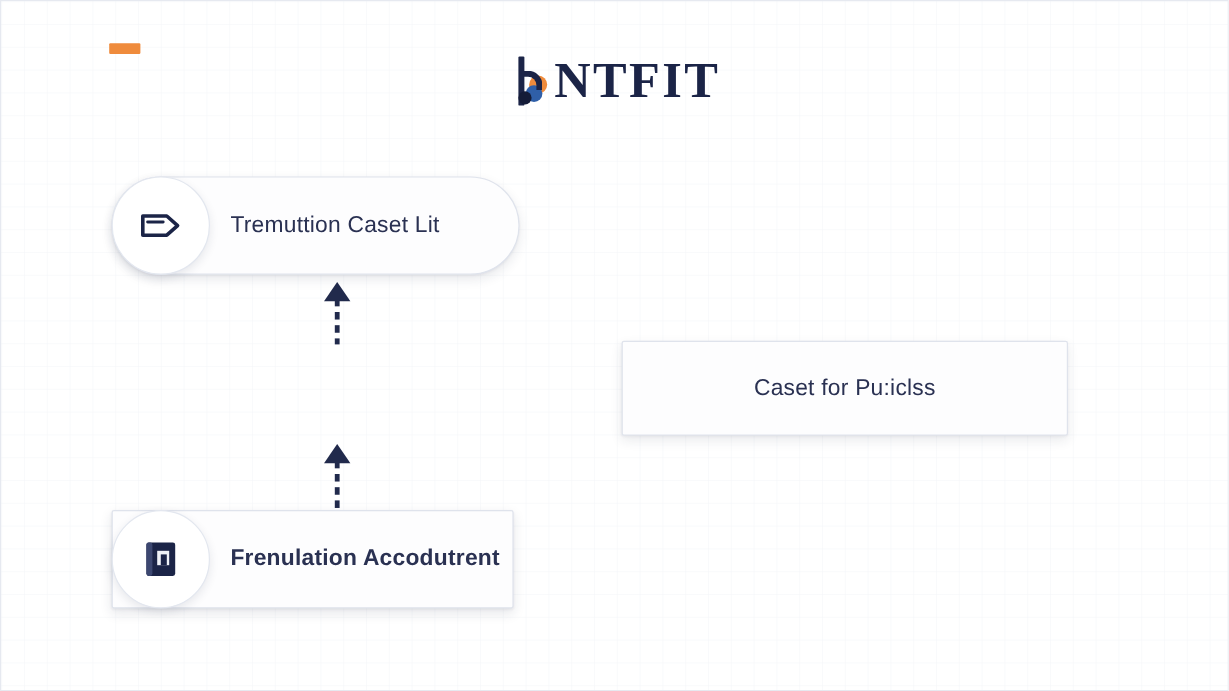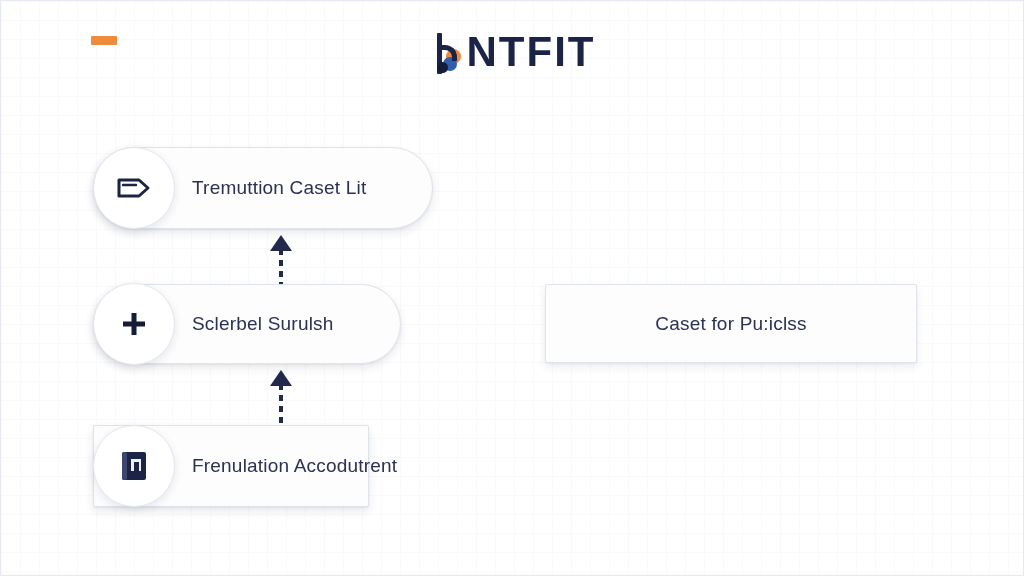--- a/index.html
+++ b/index.html
@@ -36,23 +36,24 @@
   }
 
   
   #brand {
     position: absolute;
     left: 0;
     top: 30px;
     width: 1024px;
     height: 58px;
     display: flex;
-    align-items: flex-start;
+    align-items: flex-end;
     justify-content: center;
     z-index: 5;
+    font-family: Liberation Serif, serif;
   }
   #brand .mark {
     position: relative;
     width: 34px;
     height: 44px;
     margin-right: 2px;
   }
   #brand .mark .stem {
     position: absolute;
     left: 6px;
@@ -189,21 +190,21 @@
     width: 0;
     height: 0;
     border-left: 11px solid transparent;
     border-right: 11px solid transparent;
     border-bottom: 16px solid #212a4c;
   }
 
   
   #side-panel {
     position: absolute;
-    left: 544px;
+    left: 517px;
     top: 283px;
     width: 372px;
     height: 79px;
     background: #fdfdfe;
     border: 1px solid #dfe3ec;
     border-radius: 2px;
     box-shadow: 0 4px 10px rgba(30,40,70,0.09), 0 1px 2px rgba(30,40,70,0.05);
     display: flex;
     align-items: center;
     justify-content: center;
@@ -242,35 +243,27 @@
       </svg>
     </span>
     <span class="label">Tremuttion Caset Lit</span>
   </div>
 
   <div class="connector" style="left:269px; top:234px; height:52px;">
     <span class="head"></span>
     <span class="shaft"></span>
   </div>
 
-  <div class="card pill" style="left:92px; top:283px; width:308px; height:80px;">
-    <span class="badge">
-      <svg class="ico-plus" width="26" height="26" viewBox="0 0 26 26">
-        <path d="M13 2 V24 M2 13 H24" stroke="#141c38" stroke-width="5" stroke-linecap="butt"></path>
-      </svg>
-    </span>
-    <span class="label">Sclerbel Surulsh</span>
-  </div>
 
   <div class="connector" style="left:269px; top:369px; height:54px;">
     <span class="head"></span>
     <span class="shaft"></span>
   </div>
 
-  <div class="card square" style="left:92px; top:424px; width:276px; height:82px;">
+  <div class="card square" style="left:92px; top:424px; width:335px; height:82px;font-weight:bold;">
     <span class="badge">
       <svg class="ico-book" width="28" height="32" viewBox="0 0 28 32">
         <rect x="2" y="2" width="24" height="28" rx="2" fill="#1b2447"></rect>
         <rect x="2" y="2" width="5" height="28" rx="2" fill="#3c4770"></rect>
         <rect x="11" y="9" width="10" height="12" fill="#eef1f7"></rect>
         <rect x="14" y="12" width="5" height="9" fill="#1b2447"></rect>
       </svg>
     </span>
     <span class="label">Frenulation Accodutrent</span>
   </div>

